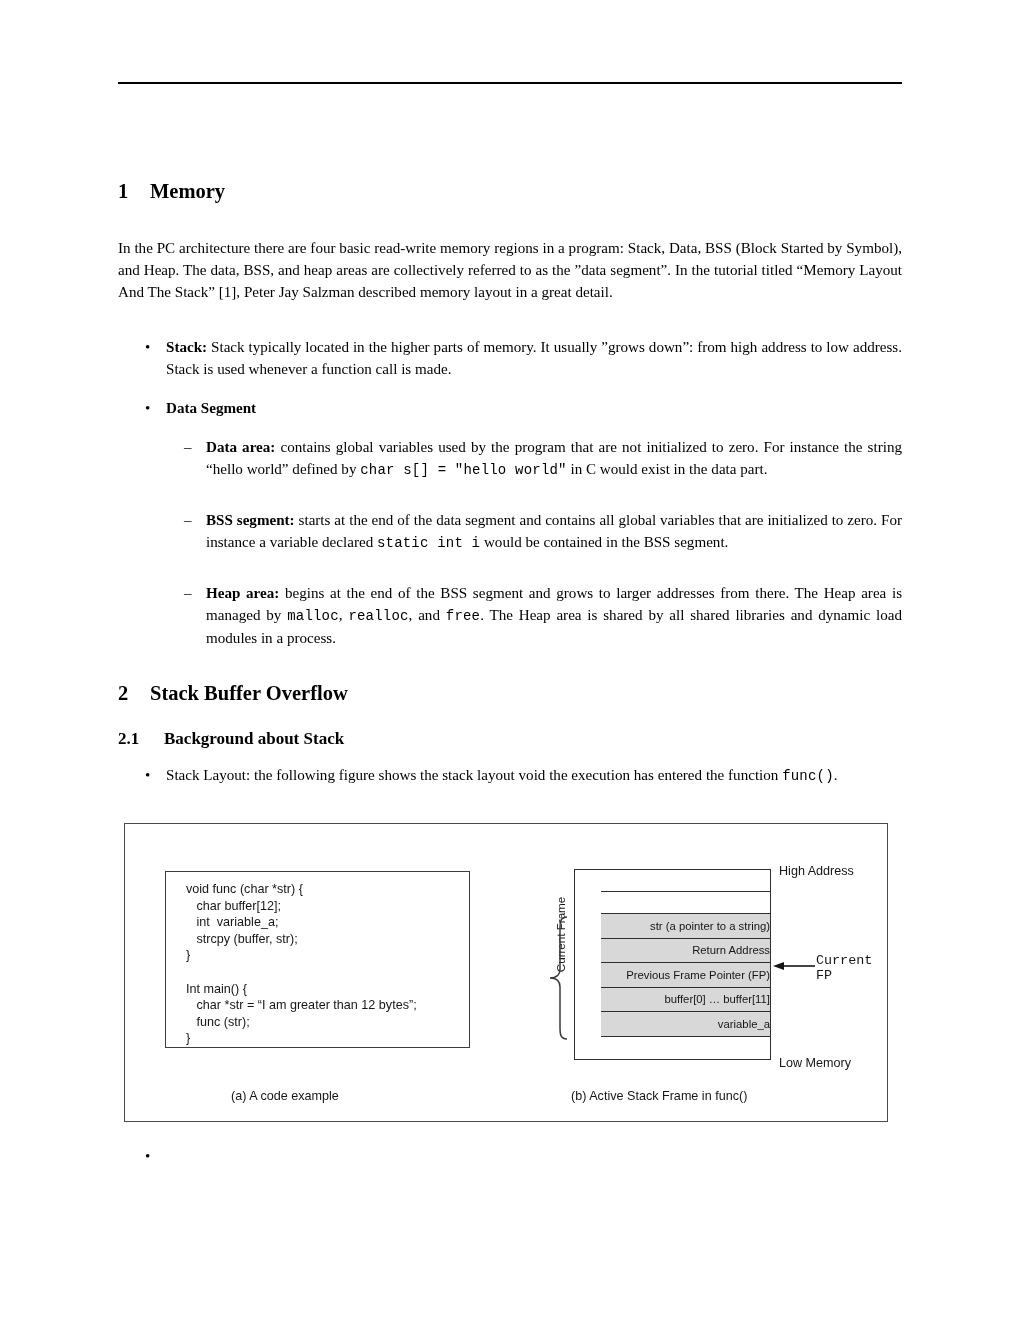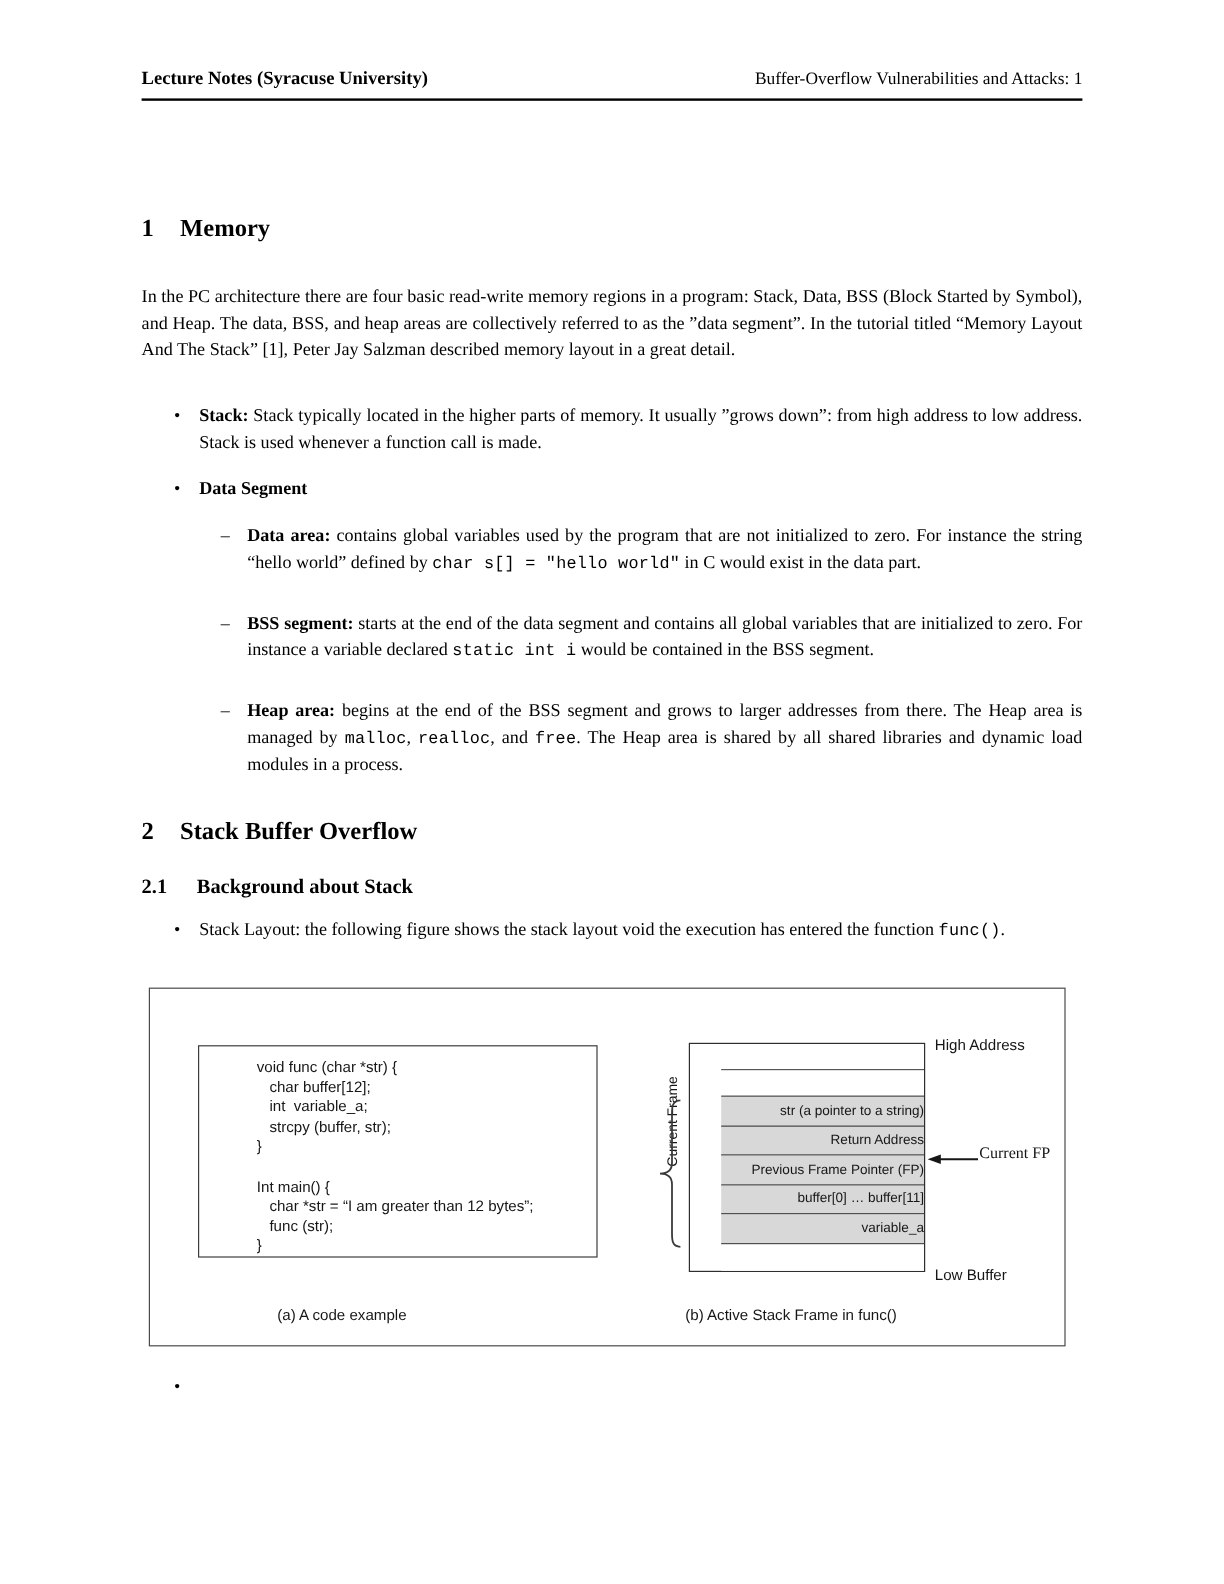--- a/index.html
+++ b/index.html
@@ -121,21 +121,20 @@
     background: #fff;
   }
   .codebox {
     position: absolute;
     left: 40px;
     top: 47px;
     width: 303px;
     height: 175px;
     border: 1.4px solid #3d3d3d;
     background: #fff;
-    padding-left: 28px;
   }
   .codebox pre {
     margin: 0;
     padding: 9px 0 0 20px;
     font-family: "Liberation Sans", "DejaVu Sans", sans-serif;
     font-size: 12.6px;
     line-height: 16.6px;
     color: #161616;
     white-space: pre;
   }
@@ -182,21 +181,21 @@
     color: #161616;
     left: 654px;
   }
   .addr-high { top: 40px; }
   .addr-low  { top: 232px; }
 
   .fp-label {
     position: absolute;
     left: 691px;
     top: 129px;
-    font-family: Liberation Serif, serif;
+    font-family: Liberation Mono, monospace;
     font-size: 13.4px;
     color: #161616;
   }
   .fp-arrow {
     position: absolute;
     left: 648px;
     top: 137px;
     width: 42px;
     height: 10px;
   }
@@ -218,24 +217,20 @@
     top: 92px;
     width: 22px;
     height: 124px;
   }
 </style>
 </head>
 <body>
 
 <div class="page">
 
-  <div class="runhead">
-    <span class="runhead-left">Lecture Notes (Syracuse University)</span>
-    <span class="runhead-right">Buffer-Overflow Vulnerabilities and Attacks: 1</span>
-  </div>
   <div class="runrule"></div>
 
 
   <div class="h1" style="top:180px;">
     <span class="num">1</span><span>Memory</span>
   </div>
 
   <div class="para" style="top:226px; left:0; width:784px;">In the PC architecture there are four basic read-write memory regions in a program: Stack, Data, BSS (Block Started by Symbol), and Heap. The data, BSS, and heap areas are collectively referred to as the ”data segment”. In the tutorial titled “Memory Layout And The Stack” [1], Peter Jay Salzman described memory layout in a great detail.</div>
 
   <div class="bullet" style="top:336px; left:48px; width:736px;">
@@ -313,21 +308,21 @@
         </div>
       <div class="srow gray">
           <span>variable_a</span>
         </div>
       <div class="srow last empty-top">
           <span></span>
         </div>
     </div>
 
     <div class="addr-label addr-high">High Address</div>
-    <div class="addr-label addr-low">Low Buffer</div>
+    <div class="addr-label addr-low">Low Memory</div>
 
     <svg class="fp-arrow" viewBox="0 0 42 10">
       <line x1="42" y1="5" x2="10" y2="5" stroke="#161616" stroke-width="1.6"></line>
       <polygon points="0,5 11,1 11,9" fill="#161616"></polygon>
     </svg>
     <div class="fp-label">Current FP</div>
 
     <div class="frame-label">Current Frame</div>
     <svg class="frame-brace" viewBox="0 0 22 124">
       <path d="M21,1 C14,1 14,7 14,12 L14,53 C14,59 11,62 4,62 C11,62 14,65 14,71 L14,112 C14,117 14,123 21,123" fill="none" stroke="#3a3a3a" stroke-width="1.5"></path>

